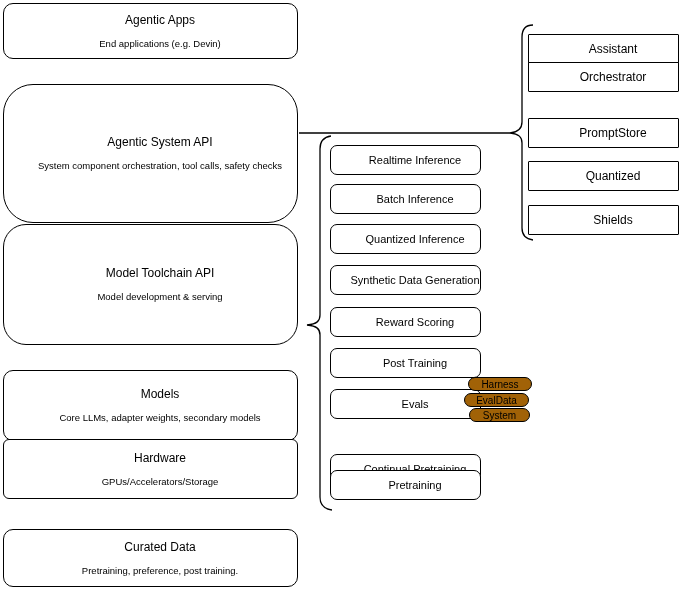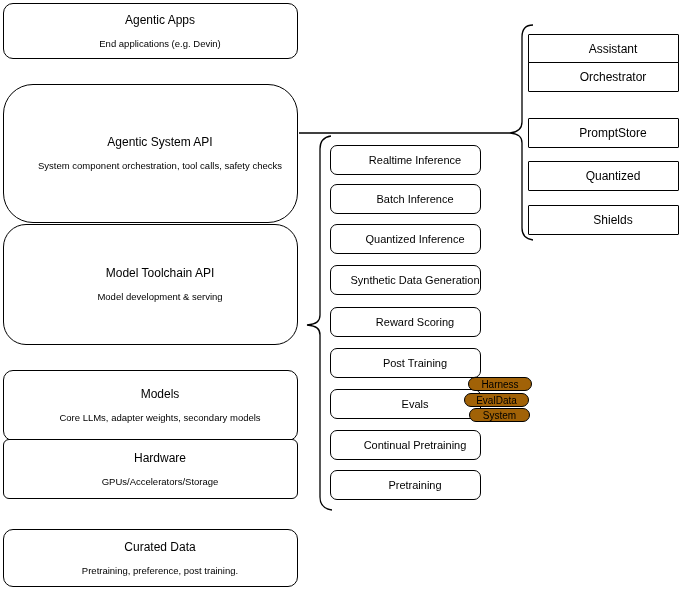--- a/index.html
+++ b/index.html
@@ -110,21 +110,21 @@
   </div>
   <div class="box mid-box" style="top:307px">
     <span>Reward Scoring</span>
   </div>
   <div class="box mid-box" style="top:348px">
     <span>Post Training</span>
   </div>
   <div class="box mid-box" style="top:389px">
     <span>Evals</span>
   </div>
-  <div class="box mid-box" style="top:430px">
+  <div class="box mid-box" style="top:454px">
     <span>Continual Pretraining</span>
   </div>
   <div class="box mid-box" style="top:470px">
     <span>Pretraining</span>
   </div>
 
   <div class="tag" style="left:468px; top:377px; width:64px; height:14px">
     <span>Harness</span>
   </div>
   <div class="tag" style="left:464px; top:393px; width:65px; height:14px">

